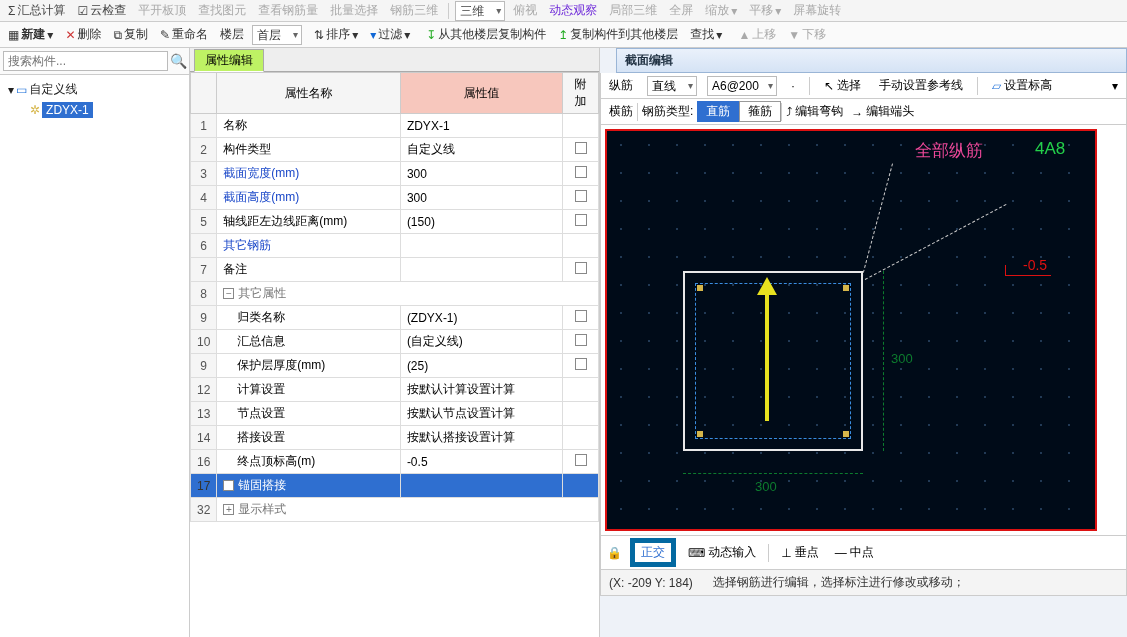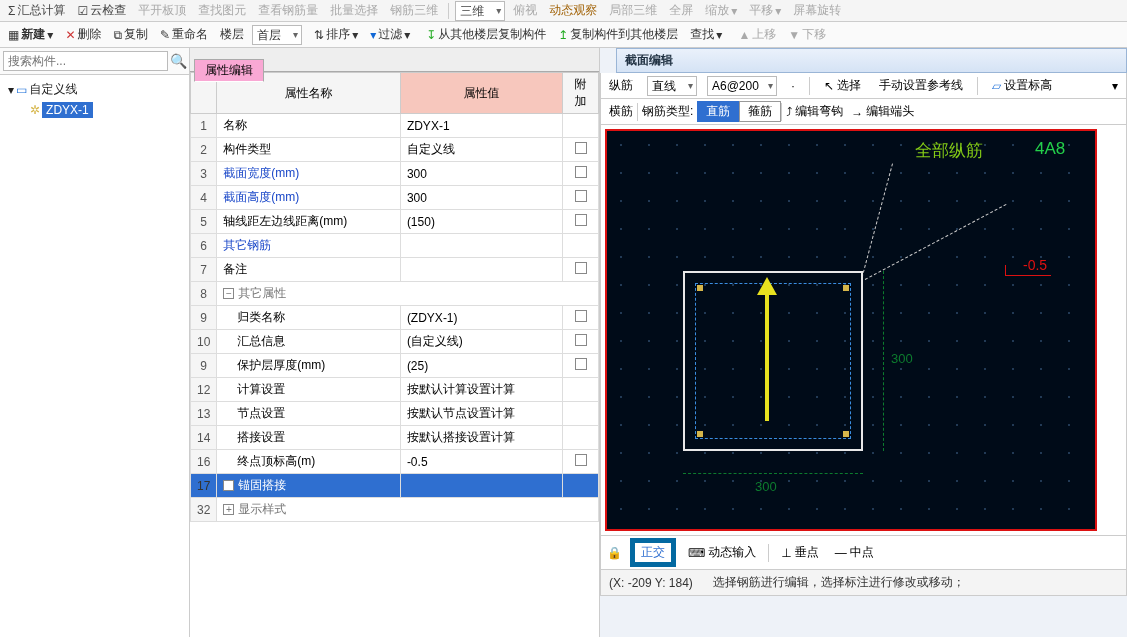--- a/index.html
+++ b/index.html
@@ -15,21 +15,21 @@
 .left-panel { width:190px; border-right:1px solid #ccc; display:flex; flex-direction:column; }
 .search-bar { display:flex; align-items:center; border-bottom:1px solid #ccc; padding:3px; gap:2px; background:#fafafa; }
 .search-bar input { flex:1; border:1px solid #bbb; padding:2px 4px; font-size:12px; }
 .search-icon { width:18px; height:18px; display:flex; align-items:center; justify-content:center; color:#1168d6; font-size:14px; }
 .tree { flex:1; padding:4px 2px; color:#222; }
 .tree-row { display:flex; align-items:center; padding:2px 0 2px 6px; gap:2px; }
 .tree-sub { padding-left:28px; }
 .tree-selected { background:#2f6fd0; color:#fff; padding:1px 4px; }
 .mid-panel { display:flex; flex-direction:column; flex:0 0 410px; border-right:1px solid #ccc; }
 .tab-strip { display:flex; align-items:flex-end; height:24px; background:#eee; border-bottom:1px solid #aaa; padding-left:4px; }
-.tab-active { background:#f9a8d4; border:1px solid #aaa; border-bottom:1px solid #fff; padding:2px 10px; position:relative; top:11px; }
+.tab-active { background:#bef264; border:1px solid #aaa; border-bottom:1px solid #fff; padding:2px 10px; position:relative; top:1px; }
 .prop-table { width:100%; border-collapse:collapse; }
 .prop-table th { background:#f5f5f5; border:1px solid #ccc; padding:3px 6px; font-weight:normal; text-align:center; }
 .prop-table td { border:1px solid #ddd; padding:3px 6px; height:20px; }
 .prop-table .rownum { width:26px; text-align:center; background:#f5f5f5; color:#555; }
 .th-value { background:#f7c7bd !important; }
 .checkbox { width:36px; text-align:center; }
 .link-blue { color:#1846c8; }
 .row-group { background:#fff; color:#777; }
 .row-selected { background:#2f6fd0 !important; color:#fff;margin-left:10px; }
 .row-selected td { background:#2f6fd0 !important; color:#fff; }
@@ -48,21 +48,21 @@
 .sect { position:absolute; left:76px; top:140px; width:180px; height:180px; border:2px solid #e8e8e8; }
 .sect-inner { position:absolute; inset:10px; border:1px dashed #3a8de0; }
 .corner-dot { position:absolute; width:6px; height:6px; background:#d6b64a; }
 .arrow { position:absolute; left:158px; top:160px; }
 .arrow-line { width:4px; height:130px; background:#e8e21f; }
 .arrow-head { width:0; height:0; border-left:10px solid transparent; border-right:10px solid transparent; border-bottom:18px solid #e8e21f; position:absolute; top:-14px; left:-8px; }
 .dim-text { position:absolute; color:#0c7b2e; font-size:13px; }
 .dim-linev { position:absolute; width:0; border-left:1px dashed #0c7b2e; }
 .dim-lineh { position:absolute; height:0; border-top:1px dashed #0c7b2e; }
 .anno-txt { position:absolute; font-size:17px; }
-.anno-white { color:#84cc16; }
+.anno-white { color:#ec4899; }
 .anno-green { color:#23d04a; }
 .anno-line { position:absolute; border-top:1px dashed #ccc; transform-origin:left center; }
 .red-05 { position:absolute; color:#d11; font-size:14px; }
 .status-row { display:flex; align-items:center; background:#fff; border:1px solid #ccc; border-top:none; padding:2px 6px; gap:8px; }
 .status-btn { border:5px solid #0369a1; background:#fff; color:#2f6fd0; padding:1px 6px; }
 .status-row2 { display:flex; align-items:center; background:#f4f4f4; border:1px solid #ccc; border-top:none; padding:4px 8px; gap:20px; color:#333; }
 .chk { display:inline-block; width:12px; height:12px; border:1px solid #888; background:#fff; }
 </style>
 </head>
 <body>
@@ -89,21 +89,21 @@
       <span>批量选择</span>
     </span>
   <span class="tb-item" style="color:#aaa">
       <span>钢筋三维</span>
     </span>
   <span class="sep"></span>
   <span class="dropdown"><span>三维</span></span>
   <span class="tb-item" style="color:#aaa">
       <span>俯视</span>
     </span>
-  <span class="tb-item" style="color:#a16207">
+  <span class="tb-item" style="color:#6d28d9">
       <span>动态观察</span>
     </span>
   <span class="tb-item" style="color:#aaa">
       <span>局部三维</span>
     </span>
   <span class="tb-item" style="color:#aaa">
       <span>全屏</span>
     </span>
   <span class="tb-item" style="color:#aaa"><span>缩放</span> ▾</span>
   <span class="tb-item" style="color:#aaa"><span>平移</span> ▾</span>

